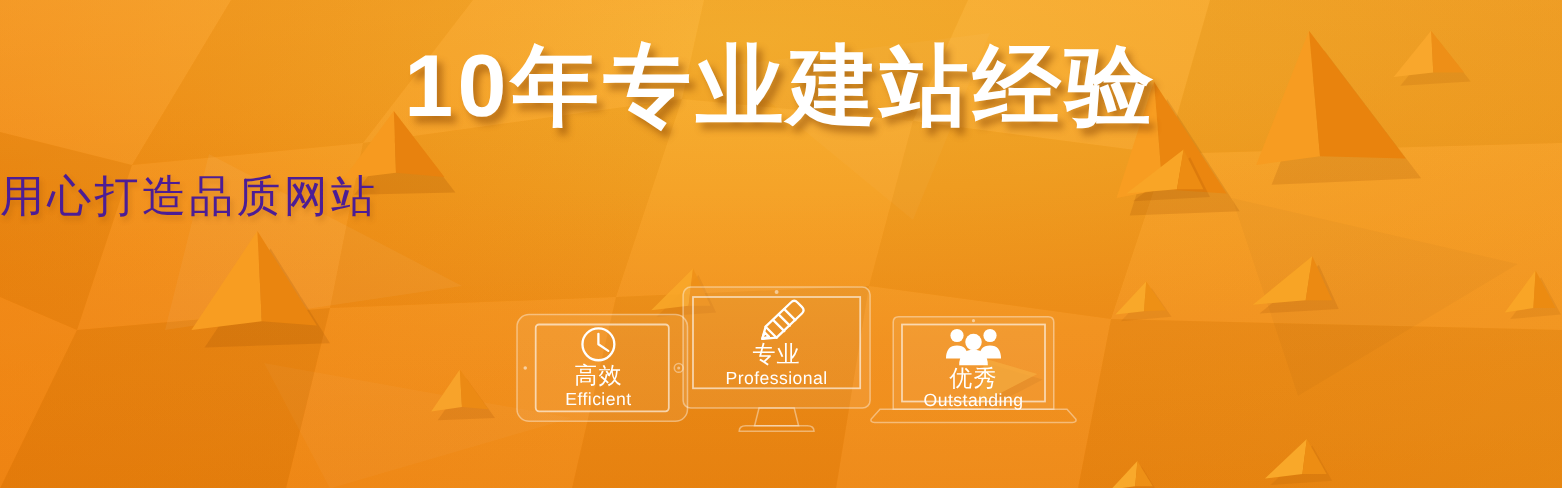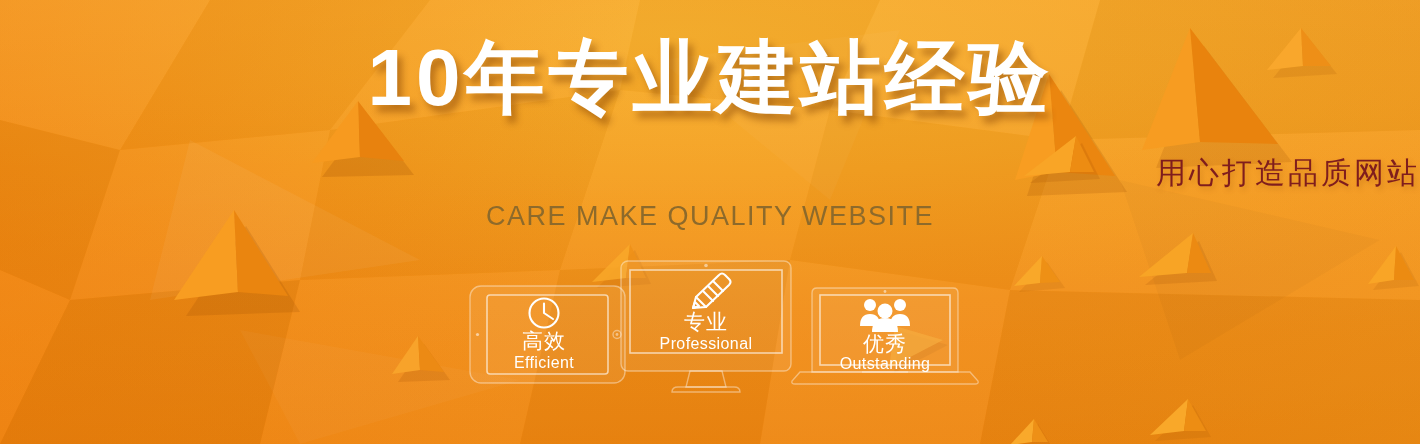--- a/index.html
+++ b/index.html
@@ -37,23 +37,23 @@
     color:#ffffff;
     font-size:80px;
     font-weight:bold;
     letter-spacing:4px;
     line-height:1;
     text-shadow:5px 7px 7px rgba(120,55,0,.45);
     white-space:nowrap;
   }
   .sub-cn{
     position:absolute;left:0;right:0;top:155px;
-    text-align:right;
-    color:#7f1d1d;
-    font-size:30px;
+    text-align:left;
+    color:#4c1d95;
+    font-size:40px;
     letter-spacing:3px;
     line-height:1.2;
     text-shadow:2px 3px 5px rgba(140,70,0,.25);
   }
   .sub-en{
     position:absolute;left:0;right:0;top:200px;
     text-align:center;
     color:#8d6a2b;
     font-size:27px;
     letter-spacing:1.5px;
@@ -208,21 +208,20 @@
   <div class="tri" style="left:885px;top:320px;">
     <svg width="70" height="60" viewBox="0 0 70 60">
       <polygon points="4,48 58,20 10,6" fill="rgba(150,70,0,.10)" transform="translate(5,5)"></polygon>
       <polygon points="4,48 58,20 10,6" fill="#f6a630" opacity=".75"></polygon>
     </svg>
   </div>
 
   <div class="content">
     <div class="headline">10年专业建站经验</div>
     <div class="sub-cn">用心打造品质网站</div>
-    <div class="sub-en">CARE MAKE QUALITY WEBSITE</div>
   </div>
 
   <div class="devices">
     <svg viewBox="0 0 1420 444" xmlns="http://www.w3.org/2000/svg">
 
       <g>
         <rect class="dev-stroke-soft dev-fill" x="470" y="286" width="155" height="97" rx="11" ry="11"></rect>
         <rect class="dev-stroke" x="487" y="295" width="121" height="79" rx="3" ry="3" fill="rgba(255,255,255,.06)"></rect>
         <circle cx="477.5" cy="334.5" r="1.6" fill="rgba(255,255,255,.55)"></circle>
         <circle class="dev-stroke-soft" cx="617" cy="334.5" r="4"></circle>

